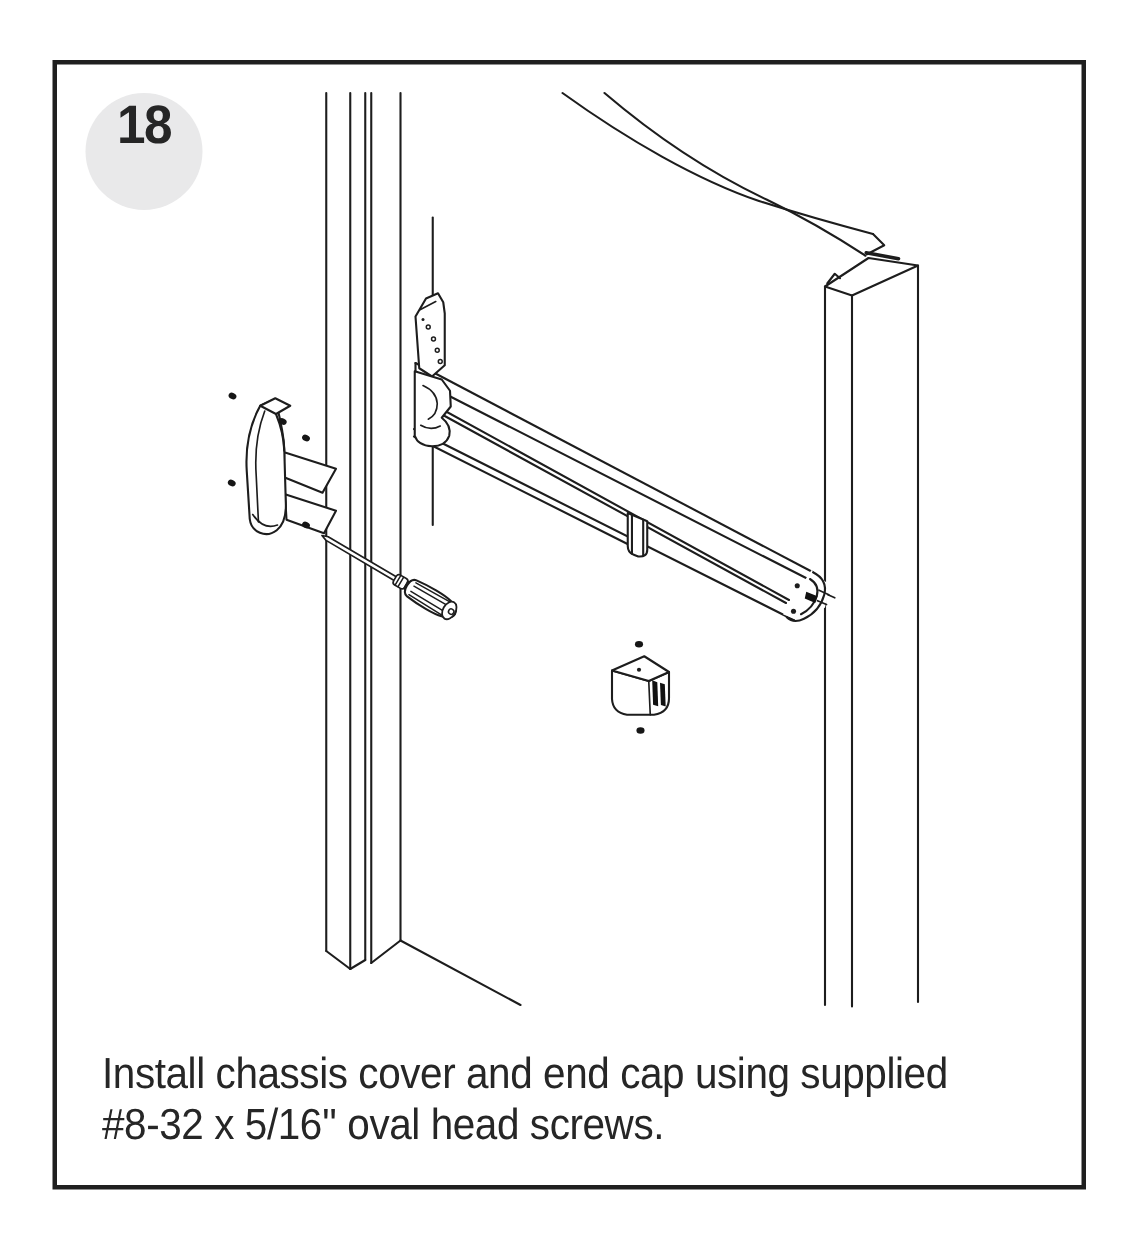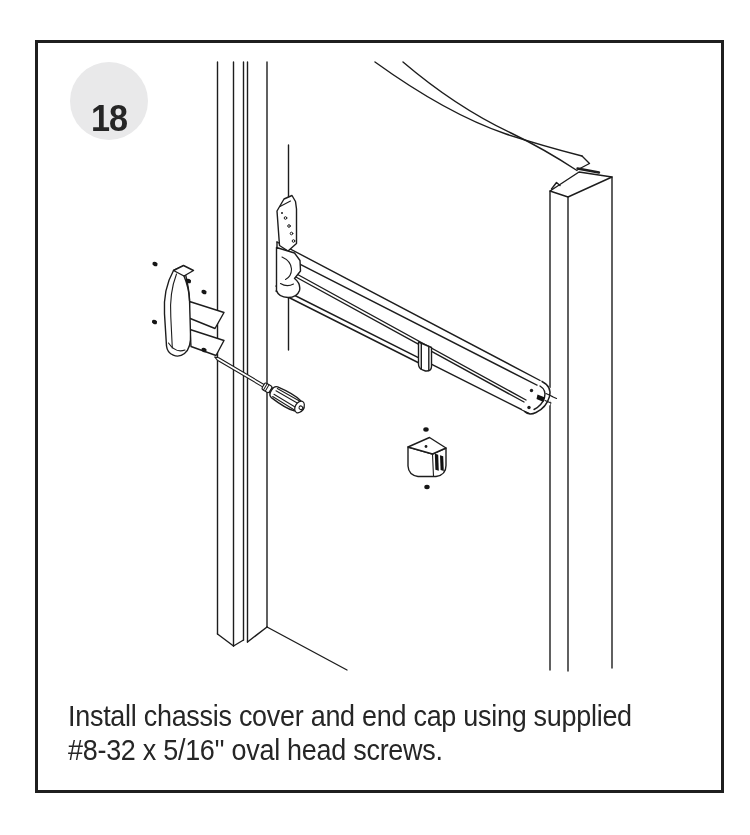--- a/index.html
+++ b/index.html
@@ -1,21 +1,21 @@
 <!DOCTYPE html>
 <html><head>
 <meta charset="utf-8">
 <style>
   html,body{margin:0;padding:0;background:#ffffff;}
   .stage{position:relative;width:750px;height:835px;background:#ffffff;overflow:hidden;
          font-family:"Liberation Sans",sans-serif;}
   .card{position:absolute;left:35px;top:40px;width:683px;height:747px;
         border:3px solid #1f1f1f;background:#ffffff;}
-  .badge{position:absolute;left:70px;top:62px;width:78px;height:78px;border-radius:50%;
-         background:#e9e9ea;display:flex;align-items:flex-end;justify-content:center;}
+  .badge{position:absolute;left:57px;top:62px;width:78px;height:78px;border-radius:50%;
+         background:#e9e9ea;display:flex;align-items:flex-start;justify-content:center;}
   .badge span{font-size:36px;font-weight:700;color:#262626;letter-spacing:-1px;
               transform:scaleX(.95);}
   .illus{position:absolute;left:0;top:0;width:750px;height:835px;}
   .caption{position:absolute;left:68px;top:699px;width:650px;
            font-size:29px;line-height:34px;color:#262626;letter-spacing:-.3px;
            transform:scaleX(.93);transform-origin:left top;white-space:nowrap;}
 </style>
 </head>
 <body>
 

